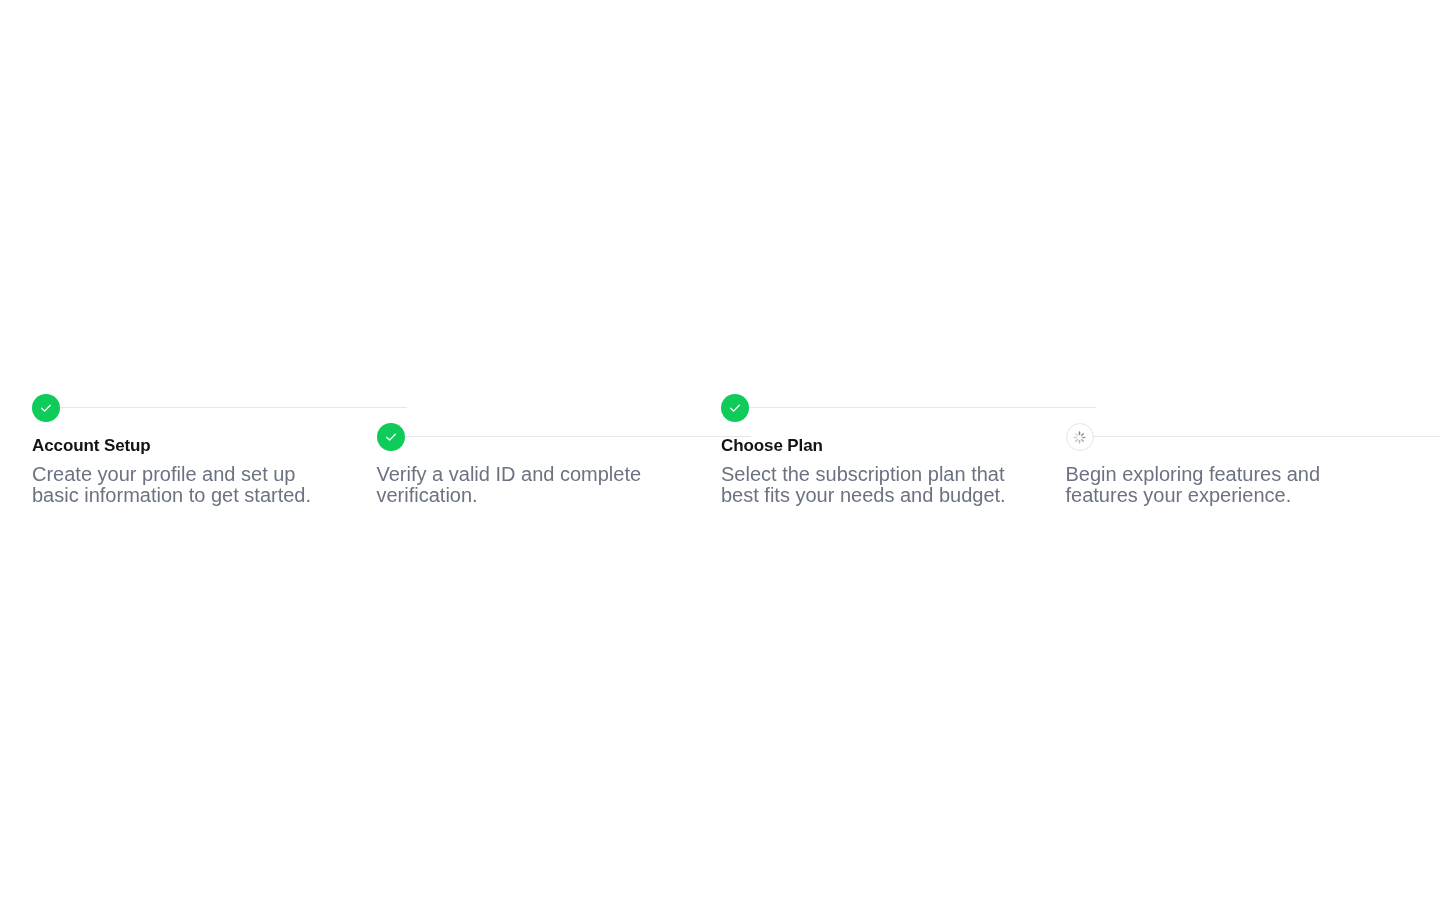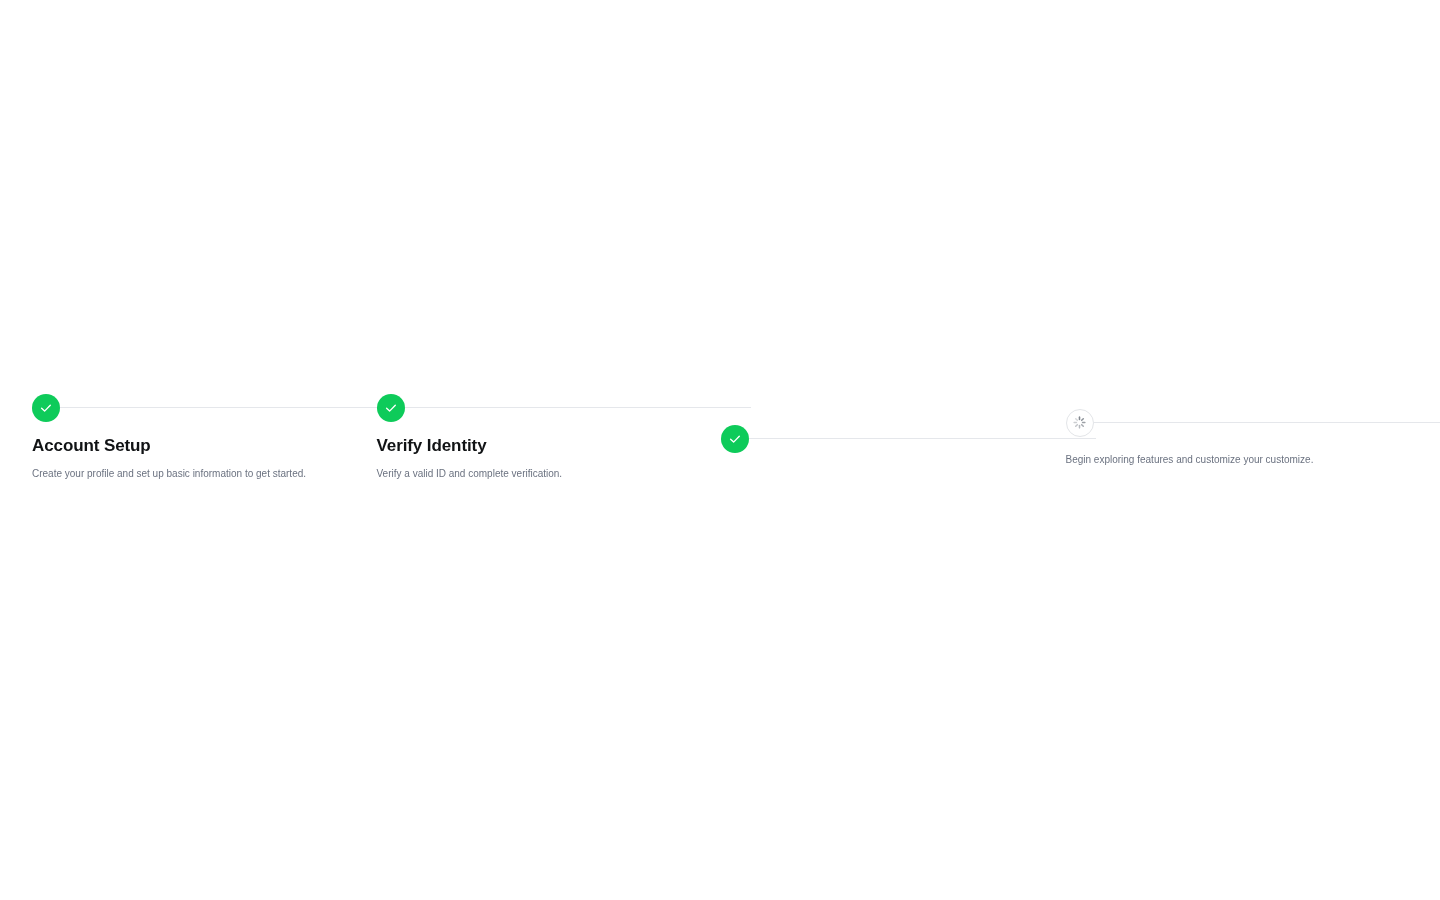--- a/index.html
+++ b/index.html
@@ -25,21 +25,21 @@
   }
 
   
   .stepper {
     position: absolute;
     left: 32px;
     top: 394px;
     width: 1376px;
     display: flex;
     flex-direction: row;
-    align-items: center;
+    align-items: flex-end;
   }
 
   .step {
     position: relative;
     width: 344.5px;
     flex: 0 0 344.5px;
     box-sizing: border-box;
     padding-right: 0;
   }
 
@@ -99,21 +99,21 @@
   .step-title {
     font-size: 17px;
     line-height: 22px;
     font-weight: 600;
     letter-spacing: -0.1px;
     color: #111315;
     margin: 0 0 7px 0;
   }
 
   .step-desc {
-    font-size: 10px;
+    font-size: 20px;
     line-height: 20.5px;
     font-weight: 400;
     color: #6b7280;
     margin: 0;
     max-width: 325px;
   }
 </style>
 </head>
 <body>
 
@@ -138,33 +138,36 @@
     <div class="step">
       <div class="connector"></div>
       <div class="marker done">
         <span class="check-icon">
           <svg viewBox="0 0 14 14" fill="none" xmlns="http://www.w3.org/2000/svg">
             <path d="M2.6 7.25 L5.6 10.1 L11.3 4.2" stroke="#ffffff" stroke-width="1.35" stroke-linecap="round" stroke-linejoin="round"></path>
           </svg>
         </span>
       </div>
       <div class="step-body">
-        <div class="step-title">Verify Identity</div>
         <div class="step-desc">Verify a valid ID and complete verification.</div>
       </div>
     </div>
 
     <div class="step">
       <div class="connector"></div>
       <div class="marker done">
         <span class="check-icon">
           <svg viewBox="0 0 14 14" fill="none" xmlns="http://www.w3.org/2000/svg">
             <path d="M2.6 7.25 L5.6 10.1 L11.3 4.2" stroke="#ffffff" stroke-width="1.35" stroke-linecap="round" stroke-linejoin="round"></path>
           </svg>
         </span>
+      </div>
+      <div class="step-body">
+        <div class="step-title">Choose Plan</div>
+        <div class="step-desc">Select the subscription plan that best fits your needs and budget.</div>
       </div>
     </div>
 
     <div class="step last">
       <div class="connector"></div>
       <div class="marker pending">
         <span class="spinner-icon">
           <svg viewBox="0 0 16 16" xmlns="http://www.w3.org/2000/svg">
             <g stroke="#7b8189" stroke-width="1.9" stroke-linecap="round">
               <line x1="8" y1="1.4" x2="8" y2="4.2" opacity="0.95"></line>
@@ -173,18 +176,18 @@
               <line x1="12.66" y1="12.66" x2="10.68" y2="10.68" opacity="0.65"></line>
               <line x1="8" y1="14.6" x2="8" y2="11.8" opacity="0.55"></line>
               <line x1="3.34" y1="12.66" x2="5.32" y2="10.68" opacity="0.45"></line>
               <line x1="1.4" y1="8" x2="4.2" y2="8" opacity="0.38"></line>
               <line x1="3.34" y1="3.34" x2="5.32" y2="5.32" opacity="0.3"></line>
             </g>
           </svg>
         </span>
       </div>
       <div class="step-body">
-        <div class="step-desc">Begin exploring features and customize your customize.</div>
+        <div class="step-desc">Begin exploring features and features your experience.</div>
       </div>
     </div>
 
   </div>
 </div>
 
 </body></html>

